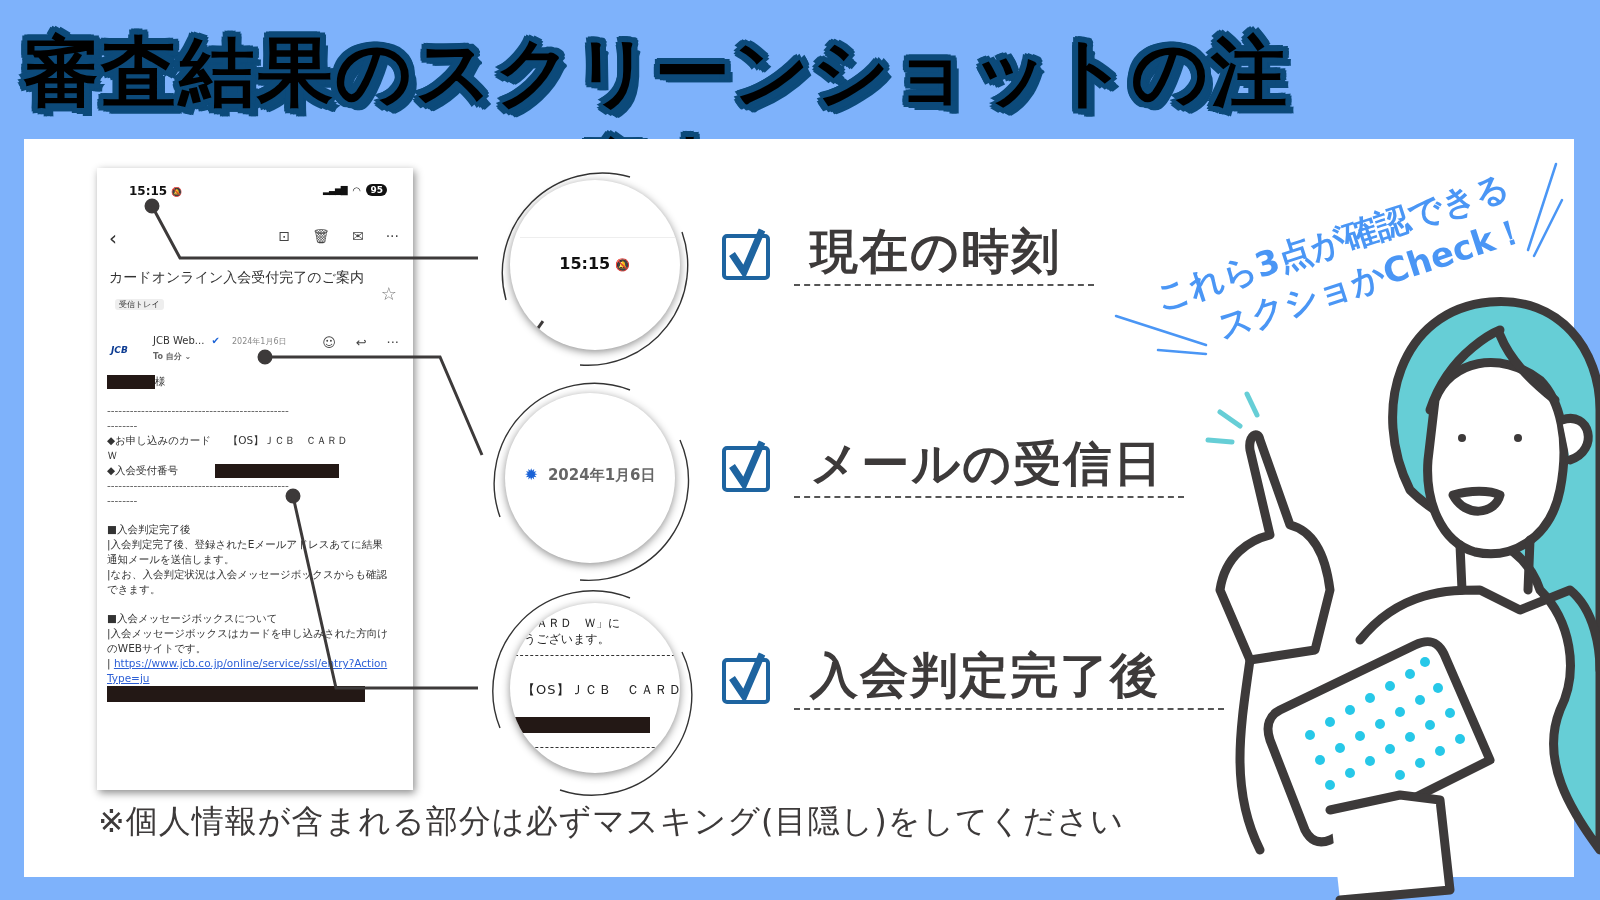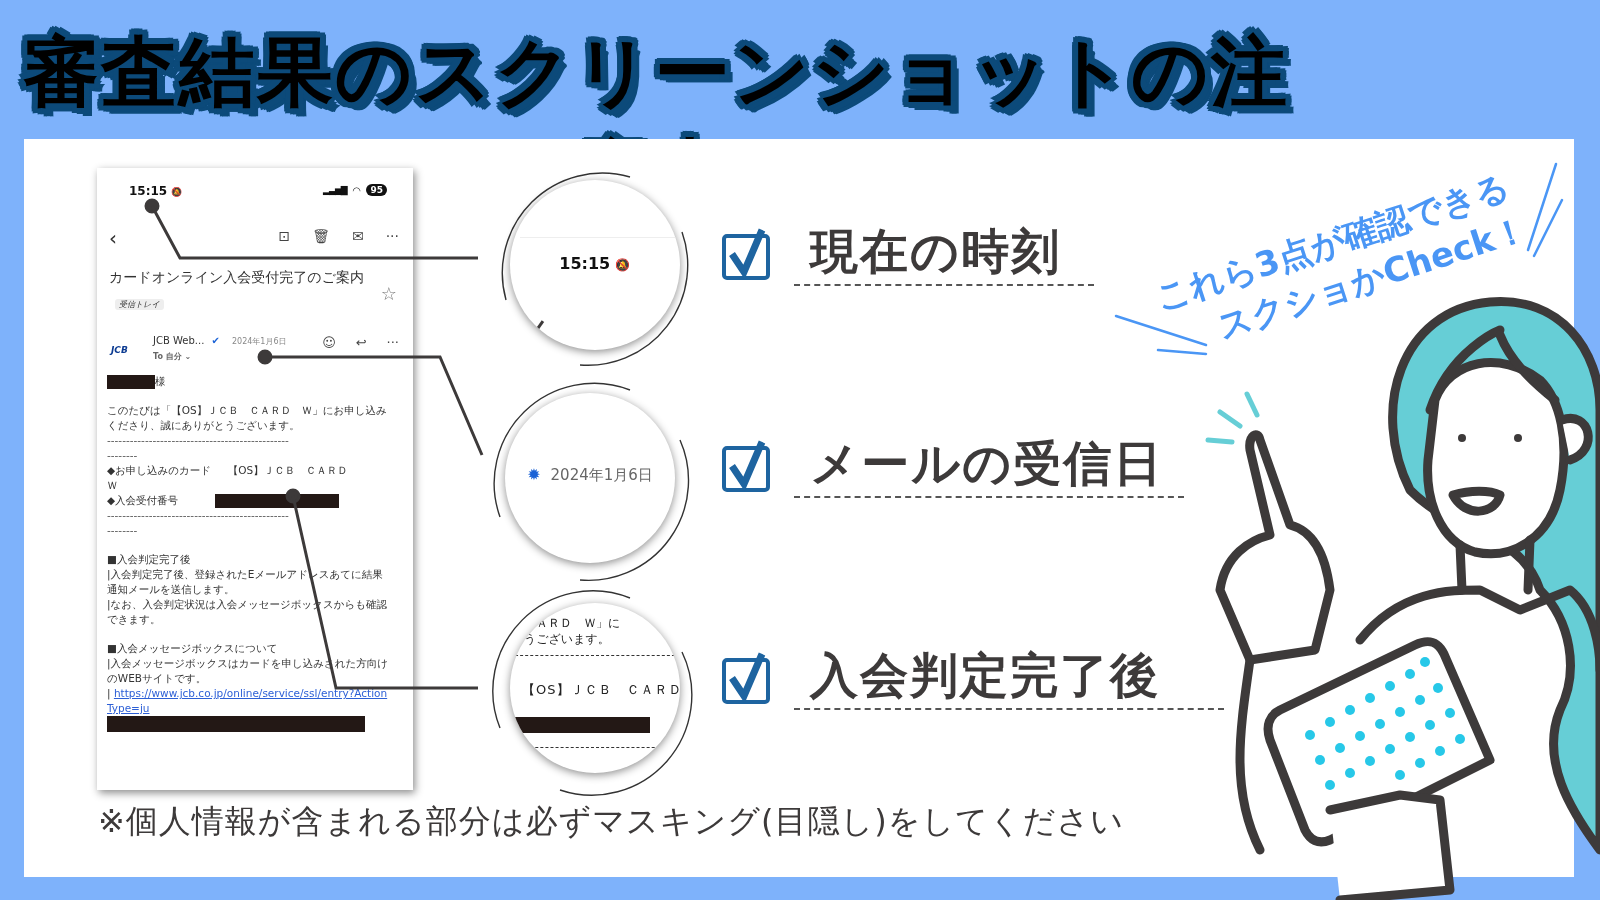--- a/index.html
+++ b/index.html
@@ -34,21 +34,21 @@
       font-family: "DejaVu Sans", sans-serif;
     }
     .status { position: absolute; top: 16px; left: 32px; right: 26px; height: 16px; font-size: 12px; font-weight: bold; color: #111; }
     .status .time { position: absolute; left: 0; top: 0; }
     .status .right { position: absolute; right: 0; top: 0; display: flex; gap: 6px; align-items: center; }
     .battery { background: #111; color: #fff; border-radius: 6px; font-size: 9px; padding: 1px 4px; }
     .toolbar { position: absolute; top: 58px; left: 0; right: 0; height: 24px; }
     .toolbar .back { position: absolute; left: 12px; top: 0; font-size: 20px; color: #333; }
     .toolbar .icons { position: absolute; right: 14px; top: 2px; display: flex; gap: 22px; font-size: 14px; color: #444; }
     .subject { position: absolute; top: 97px; left: 12px; width: 260px; font-size: 14px; line-height: 25px; color: #333; }
-    .inbox-badge { font-size: 8px; background: #eee; padding: 1px 4px; border-radius: 3px; margin-left: 6px; color: #333; font-style: italic; }
+    .inbox-badge { font-size: 8px; background: #eee; padding: 1px 4px; border-radius: 3px; margin-left: 6px; color: #333; }
     .star { position: absolute; right: 16px; top: 115px; font-size: 18px; color: #777; }
     .sender-row { position: absolute; top: 165px; left: 0; right: 0; height: 40px; }
     .jcb-logo { position: absolute; left: 14px; top: 12px; font-size: 9px; font-weight: bold; font-style: italic; color: #0b3a91; }
     .sender-name { position: absolute; left: 56px; top: 2px; font-size: 10px; color: #333; }
     .verified { color: #1a62d6; font-size: 10px; margin-left: 4px; }
     .sender-date { position: absolute; left: 135px; top: 3px; font-size: 8px; color: #888; }
     .to-me { position: absolute; left: 56px; top: 18px; font-size: 8px; color: #666; font-weight: bold; }
     .sender-actions { position: absolute; right: 14px; top: 2px; display: flex; gap: 20px; font-size: 13px; color: #444; }
     .body { position: absolute; top: 206px; left: 10px; width: 285px; font-size: 10.5px; line-height: 15px; color: #333; }
     .redact { display: inline-block; background: #231815; vertical-align: middle; }
@@ -56,21 +56,21 @@
     .gap { height: 14px; }
     .link { color: #2c5fd6; text-decoration: underline; }
     .dash { color: #555; letter-spacing: 0; overflow: hidden; white-space: nowrap; }
 
     
     svg.lines { position: absolute; left: 0; top: 0; width: 1600px; height: 900px; pointer-events: none; }
 
     
     .mag { position: absolute; width: 170px; height: 170px; border-radius: 50%; background: #fff;
       box-shadow: 0 2px 8px rgba(0,0,0,0.45); overflow: hidden; }
-    .mag-text { position: absolute; width: 100%; text-align: center; }
+    .mag-text { position: absolute; width: 100%; text-align: center; font-weight: bold; }
 
     
     .check-item { position: absolute; left: 722px; height: 70px; }
     .checkbox { position: absolute; left: 0; top: 10px; width: 52px; height: 52px; }
     .check-label { position: absolute; left: 88px; top: 2px; font-size: 48px; font-weight: bold; color: #3d3a3a; white-space: nowrap; letter-spacing: 2px; }
     .check-underline { position: absolute; left: 72px; top: 66px; height: 0; border-top: 2px dashed #555; }
 
     .callout { position: absolute; left: 1140px; top: 190px; width: 420px; color: #4a96f5; font-weight: bold;
       transform: rotate(-18deg); transform-origin: left top; }
     .callout .l1 { font-size: 34px; white-space: nowrap; }
@@ -124,21 +124,20 @@
     <span class="sender-actions">
       <span>☺</span>
       <span>↩</span>
       <span>···</span>
     </span>
   </div>
 
   <div class="body">
     <p><span class="redact" style="width:48px;height:14px"></span><span>様</span></p>
     <div class="gap"></div>
-    <p>このたびは「【OS】ＪＣＢ　ＣＡＲＤ　Ｗ」にお申し込みくださり、誠にありがとうございます。</p>
     <p class="dash">------------------------------------------------</p>
     <p class="dash">--------</p>
     <p><span>◆お申し込みのカード</span>&nbsp;&nbsp;&nbsp;&nbsp;&nbsp;<span>【OS】ＪＣＢ　ＣＡＲＤ</span></p>
     <p>Ｗ</p>
     <p><span>◆入会受付番号</span>&nbsp;&nbsp;&nbsp;&nbsp;&nbsp;&nbsp;&nbsp;&nbsp;&nbsp;&nbsp;&nbsp;<span class="redact" style="width:124px;height:14px"></span></p>
     <p class="dash">------------------------------------------------</p>
     <p class="dash">--------</p>
     <div class="gap"></div>
     <p>■入会判定完了後</p>
     <p>|入会判定完了後、登録されたEメールアドレスあてに結果通知メールを送信します。</p>

